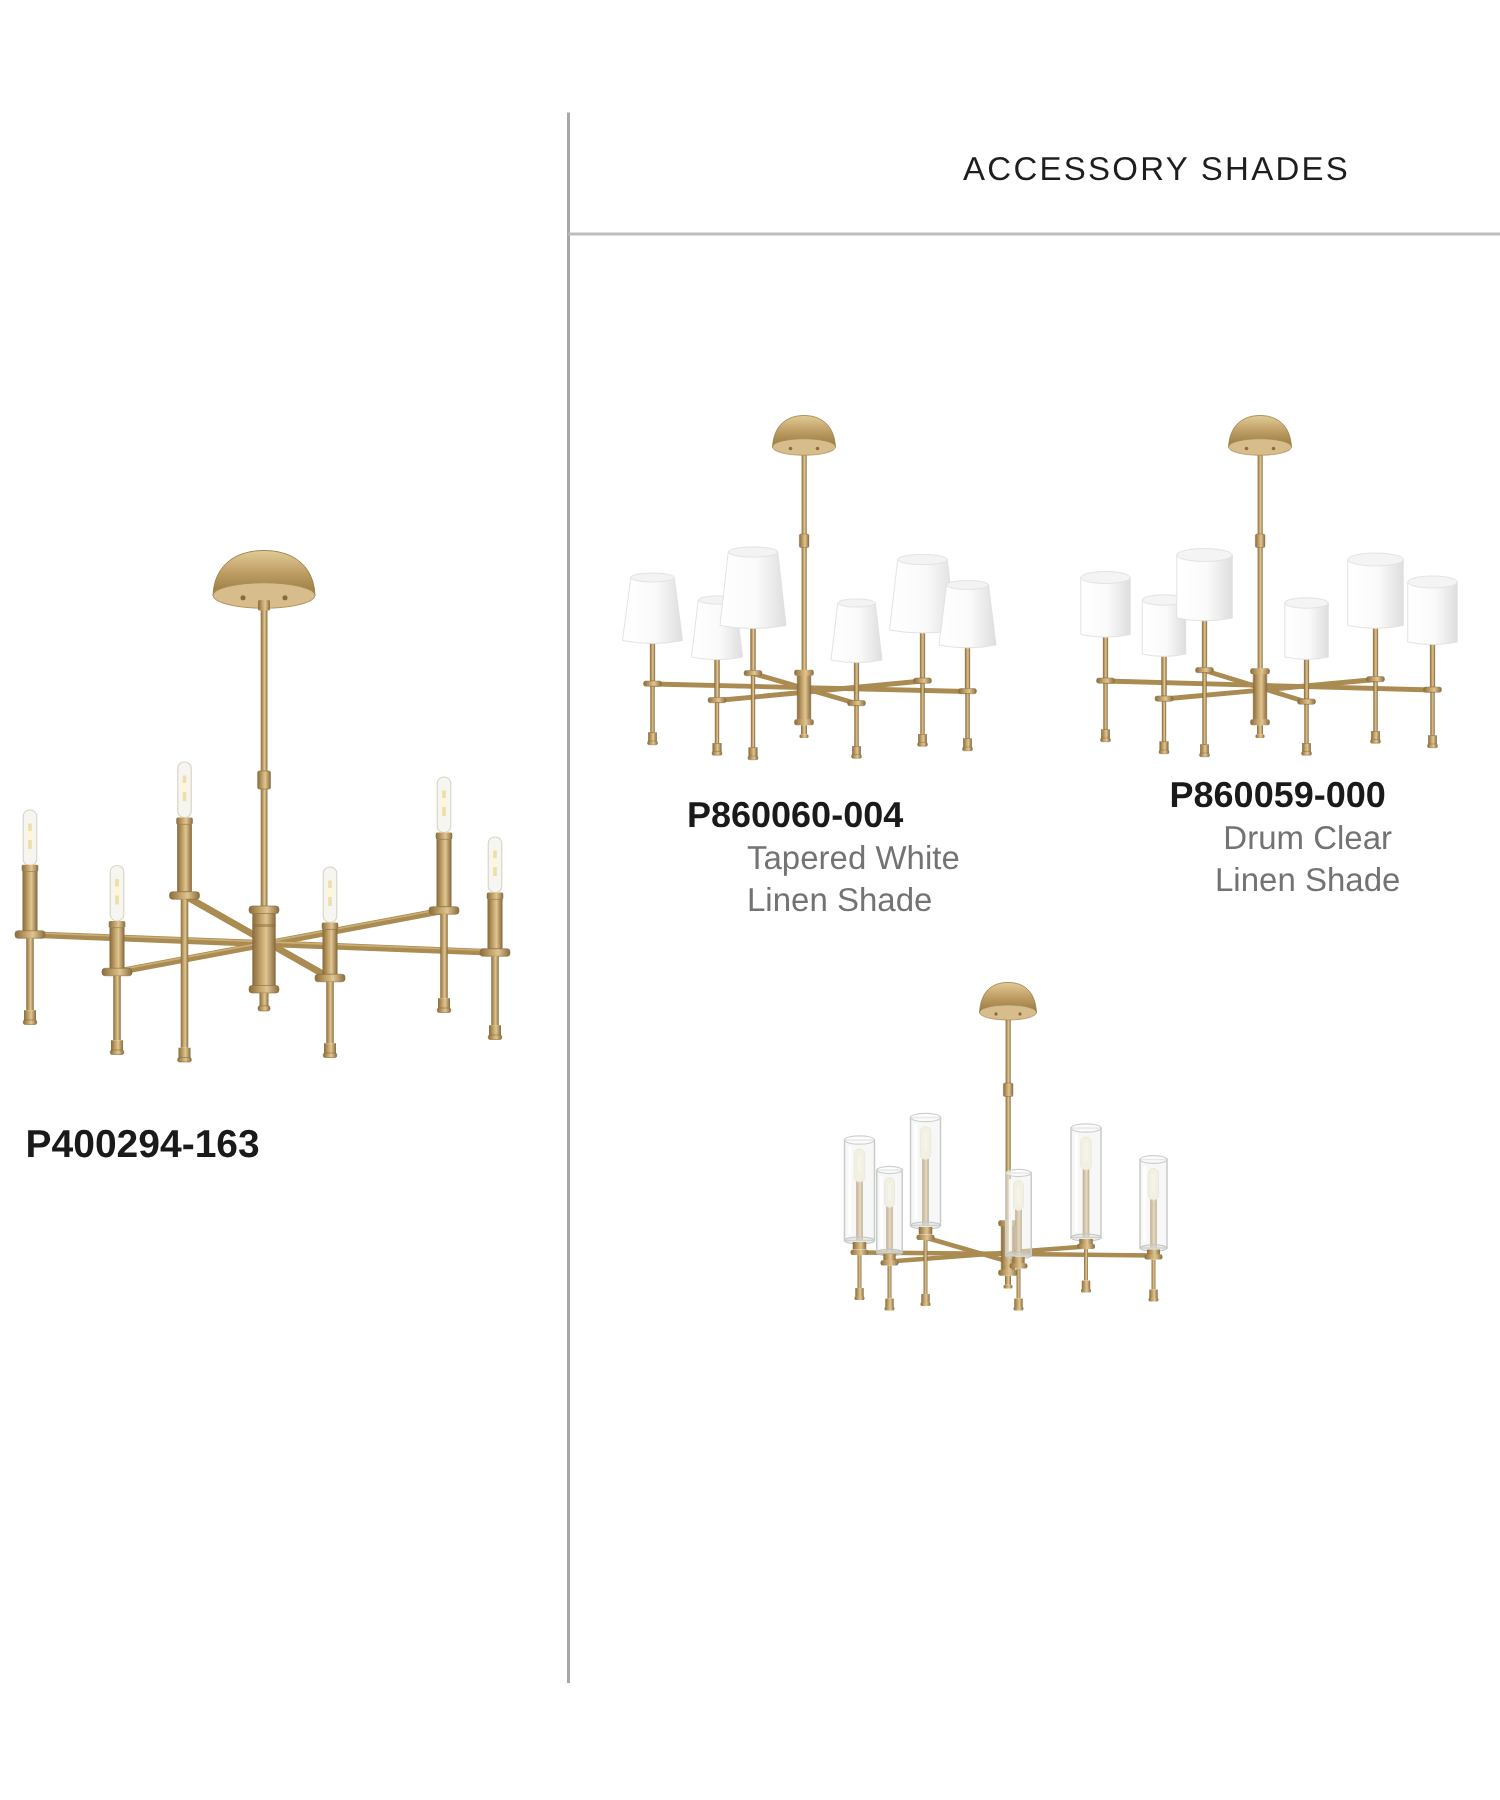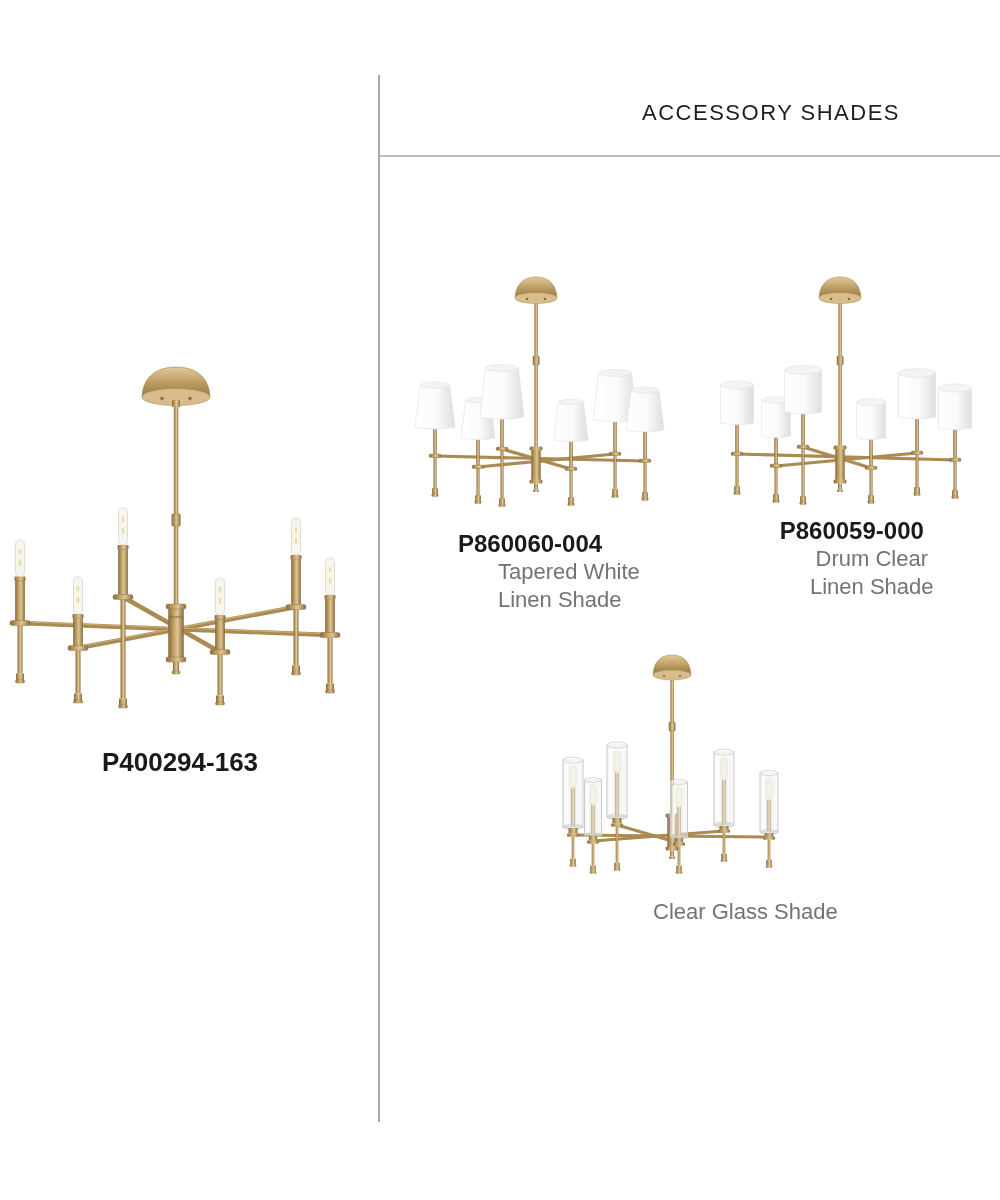--- a/index.html
+++ b/index.html
@@ -55,22 +55,22 @@
     color:#1a1a1a;
   }
   .label .desc{
     font-weight:400;
     font-size:22px;
     line-height:28px;
     color:#737373;
     margin-left:40px;
   }
   .label-main{
-    left:40px;top:748px;width:280px;
-    text-align:center;
+    left:17px;top:748px;width:280px;
+    text-align:left;
   }
   .label-main .code{font-size:26px;}
   .label-tapered{left:458px;top:529px;}
   .label-drum{left:770px;top:516px;text-align:center;}
   .label-glass{left:613px;top:898px;}
 </style>
 </head>
 <body>
 
 <svg width="0" height="0" style="position:absolute" aria-hidden="true">
@@ -464,16 +464,15 @@
         <ellipse cx="224" cy="182" rx="9" ry="2.2" fill="#d7dad7" fill-opacity="0.4" stroke="#c2c6c2" stroke-width="0.7"></ellipse>
         <rect x="219.7" y="183" width="8.6" height="4.5" fill="url(#brassV)"></rect>
           <rect x="218" y="186.2" width="12" height="3.5" rx="1.5" fill="url(#brassV)"></rect>
         <rect x="222.7" y="189.7" width="2.6" height="20" fill="url(#brassV)"></rect>
           <rect x="221.2" y="209.7" width="5.6" height="6" fill="url(#brassV)"></rect>
           <rect x="220.7" y="215.2" width="6.6" height="2.5" rx="1" fill="url(#brassV)"></rect>
       </g>
     </svg>
   </figure>
   <div class="label label-glass">
-    <div class="desc">Clear Glass Shade</div>
   </div>
 
 </div>
 
 </body></html>

